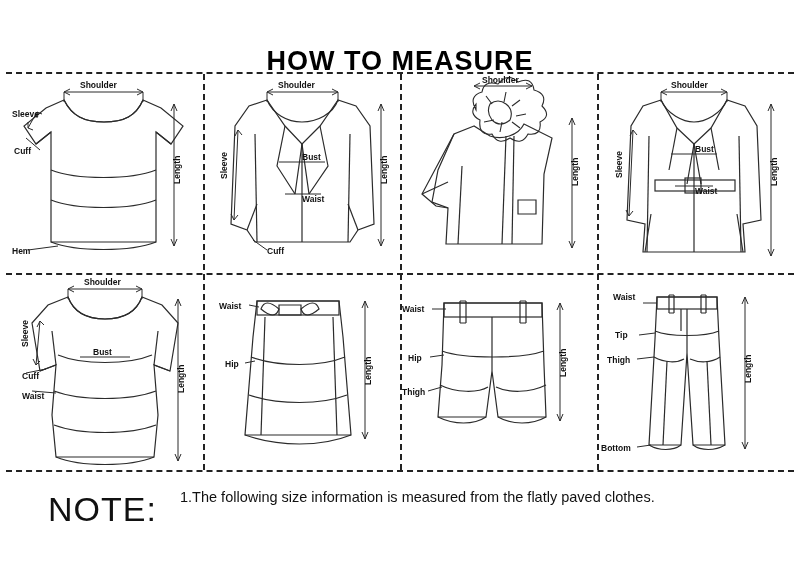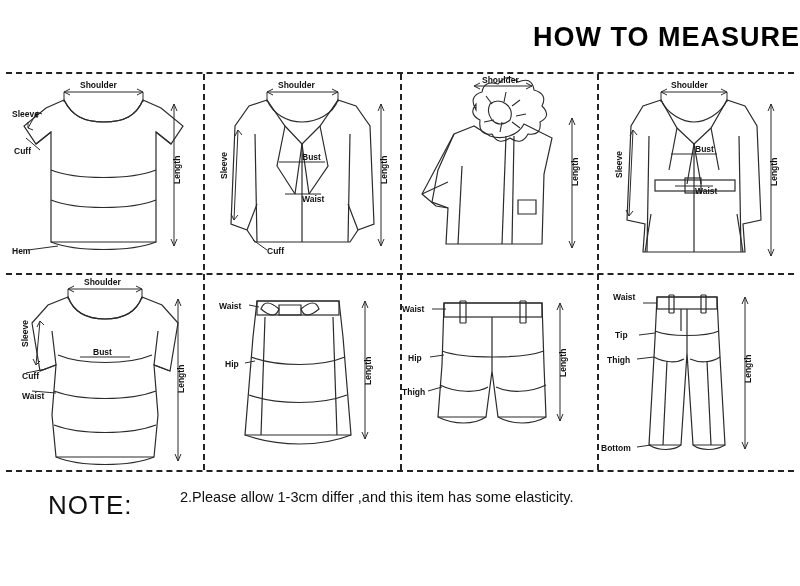--- a/index.html
+++ b/index.html
@@ -5,26 +5,27 @@
   html,body{margin:0;padding:0;}
   body{
     width:800px;height:586px;
     background:#ffffff;
     font-family:"Liberation Sans", sans-serif;
     color:#1a1a1a;
     overflow:hidden;
     position:relative;
   }
   .title{
-    text-align:right;
+    text-align:center;
     font-size:27px;
     font-weight:bold;
     letter-spacing:1px;
-    padding-top:22px;
+    padding-top:6px;
     color:#000;
+    margin-top:40px;
   }
   .grid{
     position:absolute;
     left:6px; top:72px;
     width:788px; height:400px;
     border-top:2px dashed #222;
     border-bottom:2px dashed #222;
     box-sizing:border-box;
   }
   .vline{
@@ -48,21 +49,21 @@
   .cell svg{display:block;}
   .note{
     position:absolute;
     left:0;right:0;
     top:482px;
     padding:0 30px;
   }
   .note-label{
     position:absolute;
     left:48px; top:8px;
-    font-size:26px;
+    font-size:34px;
     letter-spacing:1px;
     color:#111;
   }
   .note-lines{
     margin-left:150px;
     font-size:14.5px;
     line-height:30px;
     color:#111;
   }
   .note-line{white-space:nowrap;}
@@ -426,15 +427,15 @@
         <text x="2" y="176">Bottom</text>
       </g>
     </svg>
   </div>
 
 </div>
 
 <div class="note">
   <div class="note-label">NOTE:</div>
   <div class="note-lines">
-    <div class="note-line">2.Please allow 1-3cm differ ,and this item has some elasticity.</div>
+    <div class="note-line">1.The following size information is measured from the flatly paved clothes.</div>
   </div>
 </div>
 
 </body></html>

